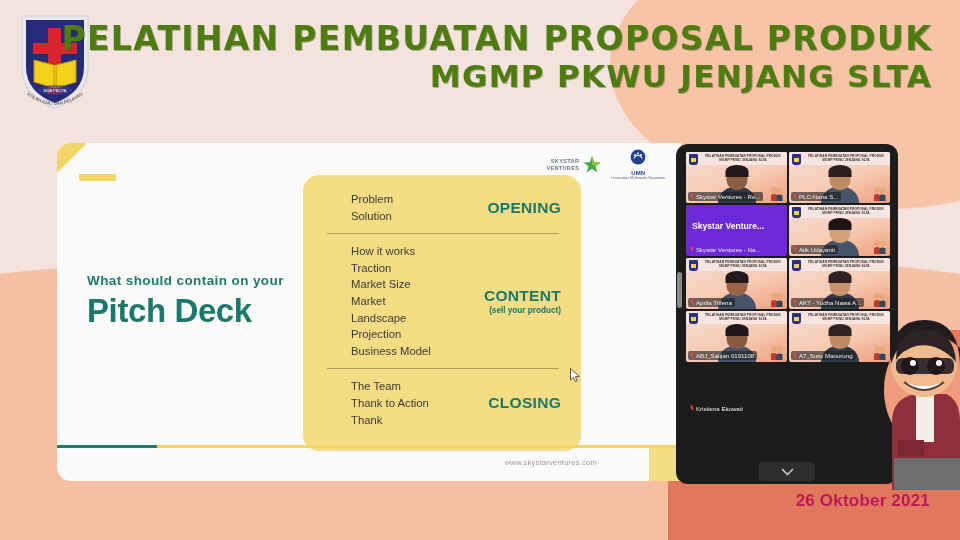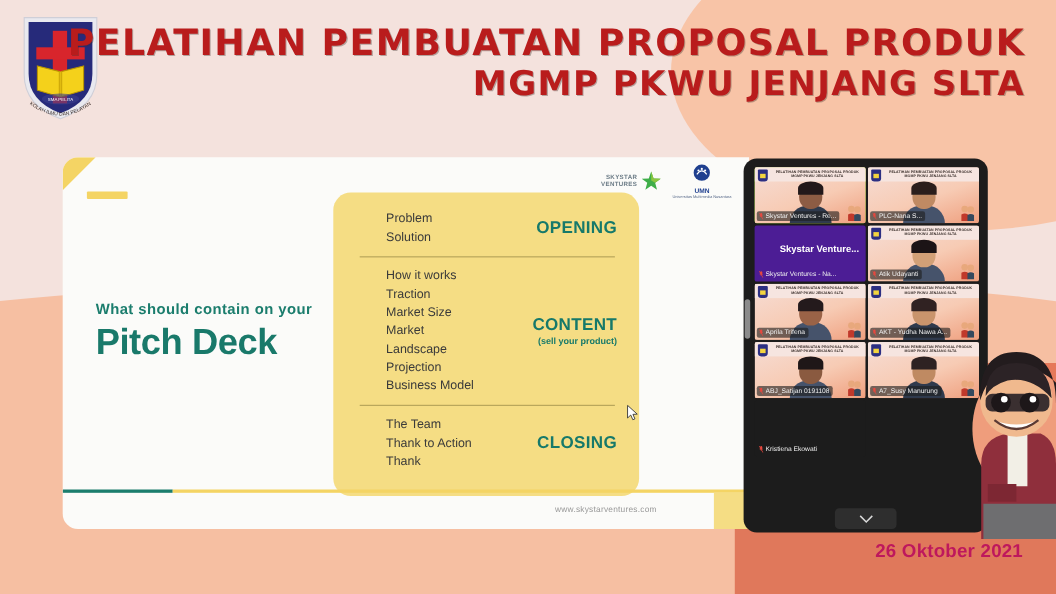--- a/index.html
+++ b/index.html
@@ -35,21 +35,21 @@
   #header { position:absolute; left:0; top:0; width:960px; height:122px; }
   #logo-shield {
     position:absolute; left:16px; top:12px; width:78px; height:100px;
   }
   #title-block {
     position:absolute; right:28px; top:22px; text-align:right;
     line-height:1.04;
   }
   .title-line {
     font-family:"DejaVu Sans", sans-serif;
-    font-weight:bold; color:#b91c1c; letter-spacing:1.3px;
+    font-weight:bold; color:#4d7c0f; letter-spacing:1.3px;
     text-shadow:1px 1px 0 rgba(60,45,40,.35);
   }
   #title-main { font-size:33px; }
   #title-sub  { font-size:31px; margin-top:4px; }
 
   
   #slide-card {
     position:absolute; left:57px; top:143px; width:624px; height:338px;
     background:#fbfbf9; border-radius:14px 0 0 14px;
     overflow:hidden;
@@ -182,21 +182,21 @@
   .tile-name {
     position:absolute; left:2px; bottom:2px; max-width:95px;
     display:flex; align-items:center; gap:2px;
     background:rgba(30,30,30,.62); border-radius:2px; padding:1px 3px 1px 2px;
   }
   .mic-icon { width:4px; height:7px; flex:0 0 auto; }
   .tile-name-text {
     font-size:6.1px; color:#f0f0f0; white-space:nowrap; overflow:hidden;
     text-overflow:ellipsis;
   }
-  .tile.audio-only { background:#4c1d95; display:flex; align-items:center; justify-content:flex-end; }
+  .tile.audio-only { background:#6d28d9; display:flex; align-items:center; justify-content:flex-start; }
   .tile.audio-only .tile-initials {
     font-size:8.6px; font-weight:bold; color:#ffffff; text-align:center;
     padding:0 6px 10px; white-space:nowrap; overflow:hidden; text-overflow:ellipsis;
     max-width:100%;
   }
   .tile.audio-only .tile-name { background:transparent; }
   .tile.name-only { background:#1c1c1c; }
   .tile.name-only .tile-name { background:transparent; }
 
   #video-more-button {

